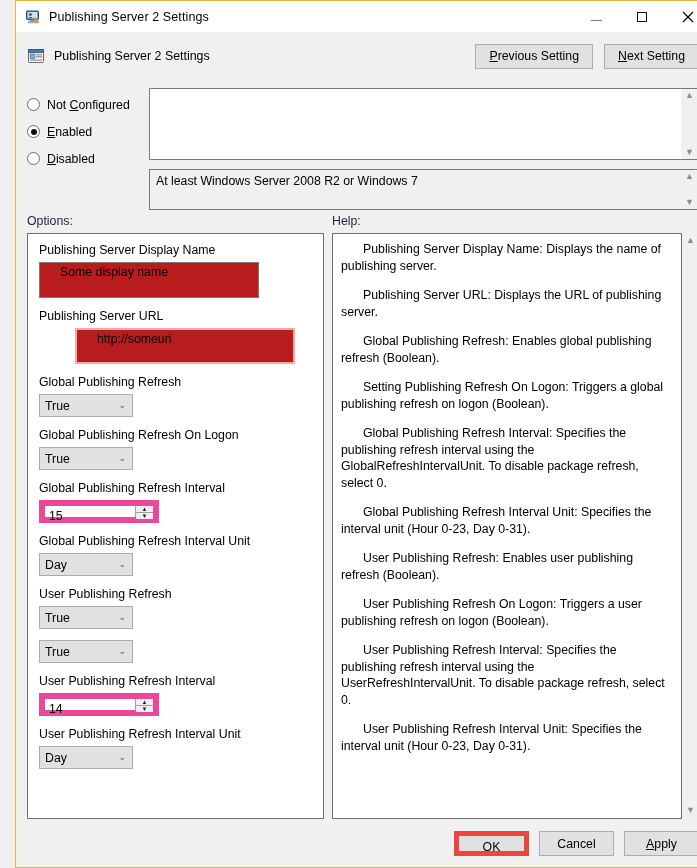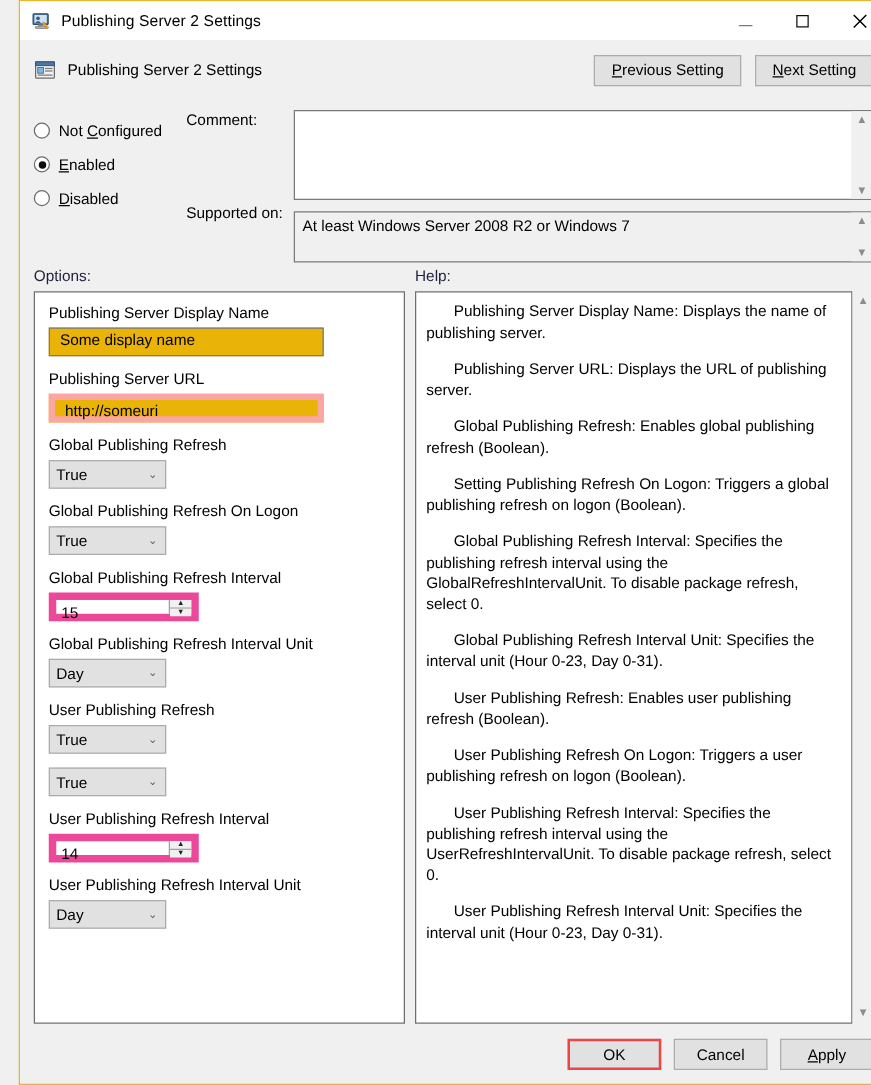--- a/index.html
+++ b/index.html
@@ -251,32 +251,32 @@
     font-size: 12.3px;
     color: #000;
     margin-bottom: 5px;
     white-space: nowrap;
   }
   .opt-field { margin-bottom: 11px; }
   .opt-field:last-child { margin-bottom: 0; }
 
   .opt-text {
     width: 220px;
-    height: 23px;
+    height: 36px;
     box-sizing: border-box;
     border: 1px solid #7a7a7a;
-    background: #eab308;
+    background: #b91c1c;
     font-family: "Liberation Sans", sans-serif;
     font-size: 12.3px;
     color: #000;
-    padding: 0 8px;
+    padding: 0 20px;
     line-height: 19px;
     display: block;
   }
-  .opt-text.focused { border: 5px solid #fca5a5; }
+  .opt-text.focused { border: 2px solid #fca5a5; margin-left: 36px; }
 
   .opt-select {
     width: 94px;
     height: 23px;
     box-sizing: border-box;
     border: 1px solid #acacac;
     background: #e1e1e1;
     display: flex;
     align-items: center;
     padding: 0 4px 0 5px;
@@ -377,21 +377,21 @@
     color: #000;
     background: #e1e1e1;
     border: 1px solid #adadad;
     width: 75px;
     height: 25px;
     box-sizing: border-box;
     line-height: 23px;
     text-align: center;
   }
   .footbtn.default {
-    border: 2px solid #ef4444;
+    border: 5px solid #ef4444;
     line-height: 21px;
     text-align: center;
   }
   .footbtn .acc { text-decoration: underline; }
 </style>
 </head>
 <body>
 
 <div class="window">
 
@@ -451,24 +451,20 @@
       <div class="radio-row">
         <span class="radio-mark on"></span>
         <span class="radio-label"><span class="acc">E</span>nabled</span>
       </div>
       <div class="radio-row">
         <span class="radio-mark"></span>
         <span class="radio-label"><span class="acc">D</span>isabled</span>
       </div>
     </div>
 
-    <div class="field-labels">
-      <div class="field-label label-comment">Comment:</div>
-      <div class="field-label label-supported">Supported on:</div>
-    </div>
 
     <div class="field-boxes">
       <div class="textbox-outer comment-box">
         <div class="box-text"></div>
         <div class="vscroll">
           <span class="arrow-gl">▲</span>
           <span class="arrow-gl">▼</span>
         </div>
       </div>
       <div class="textbox-outer supported-box">

